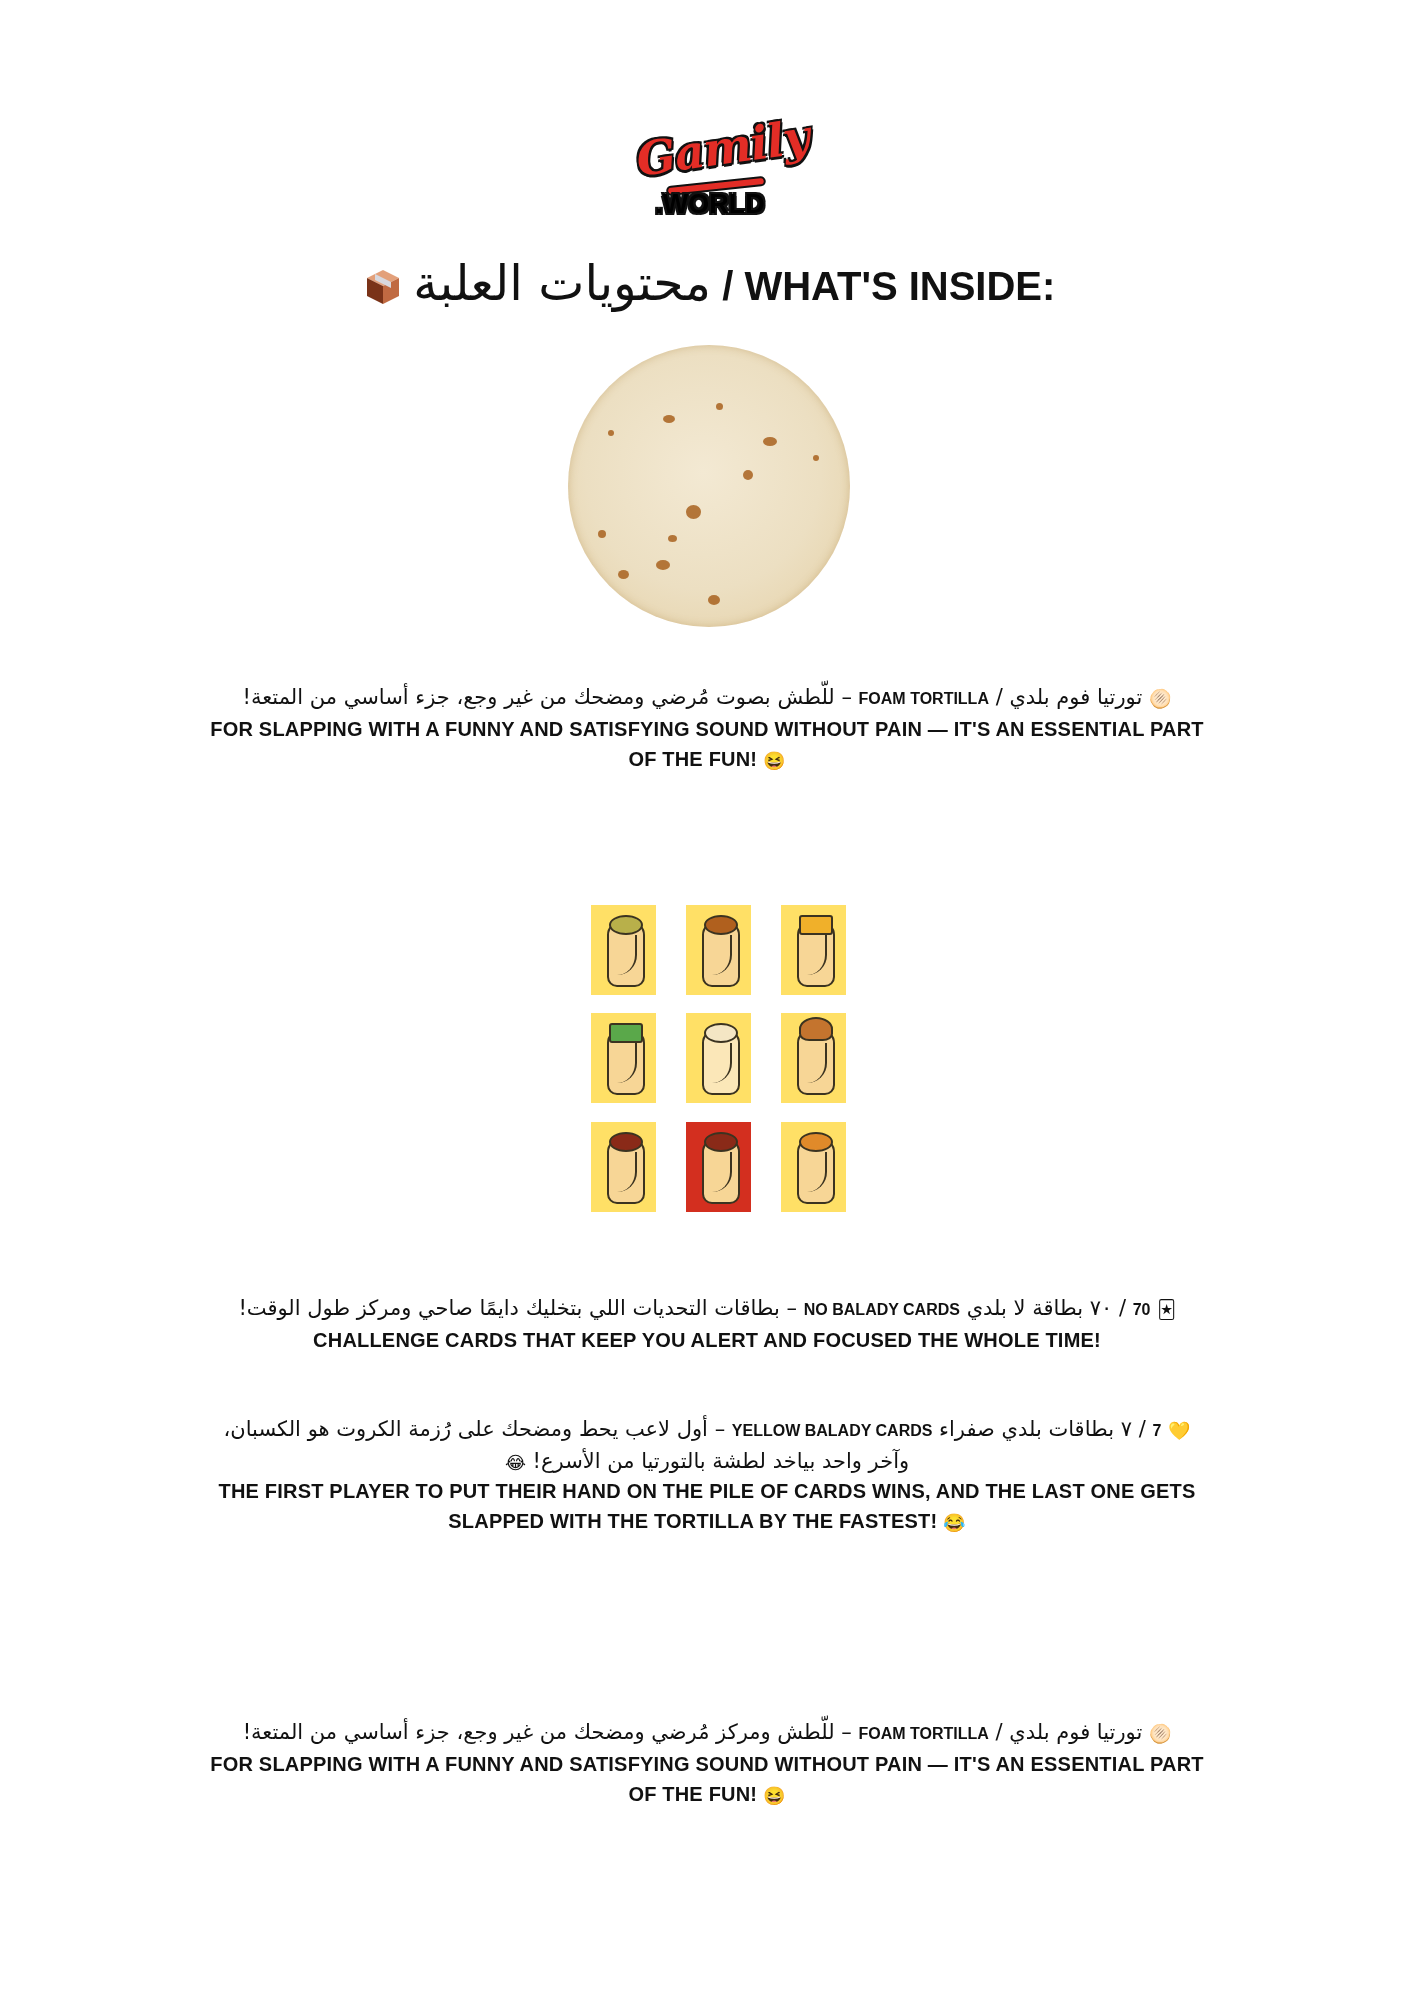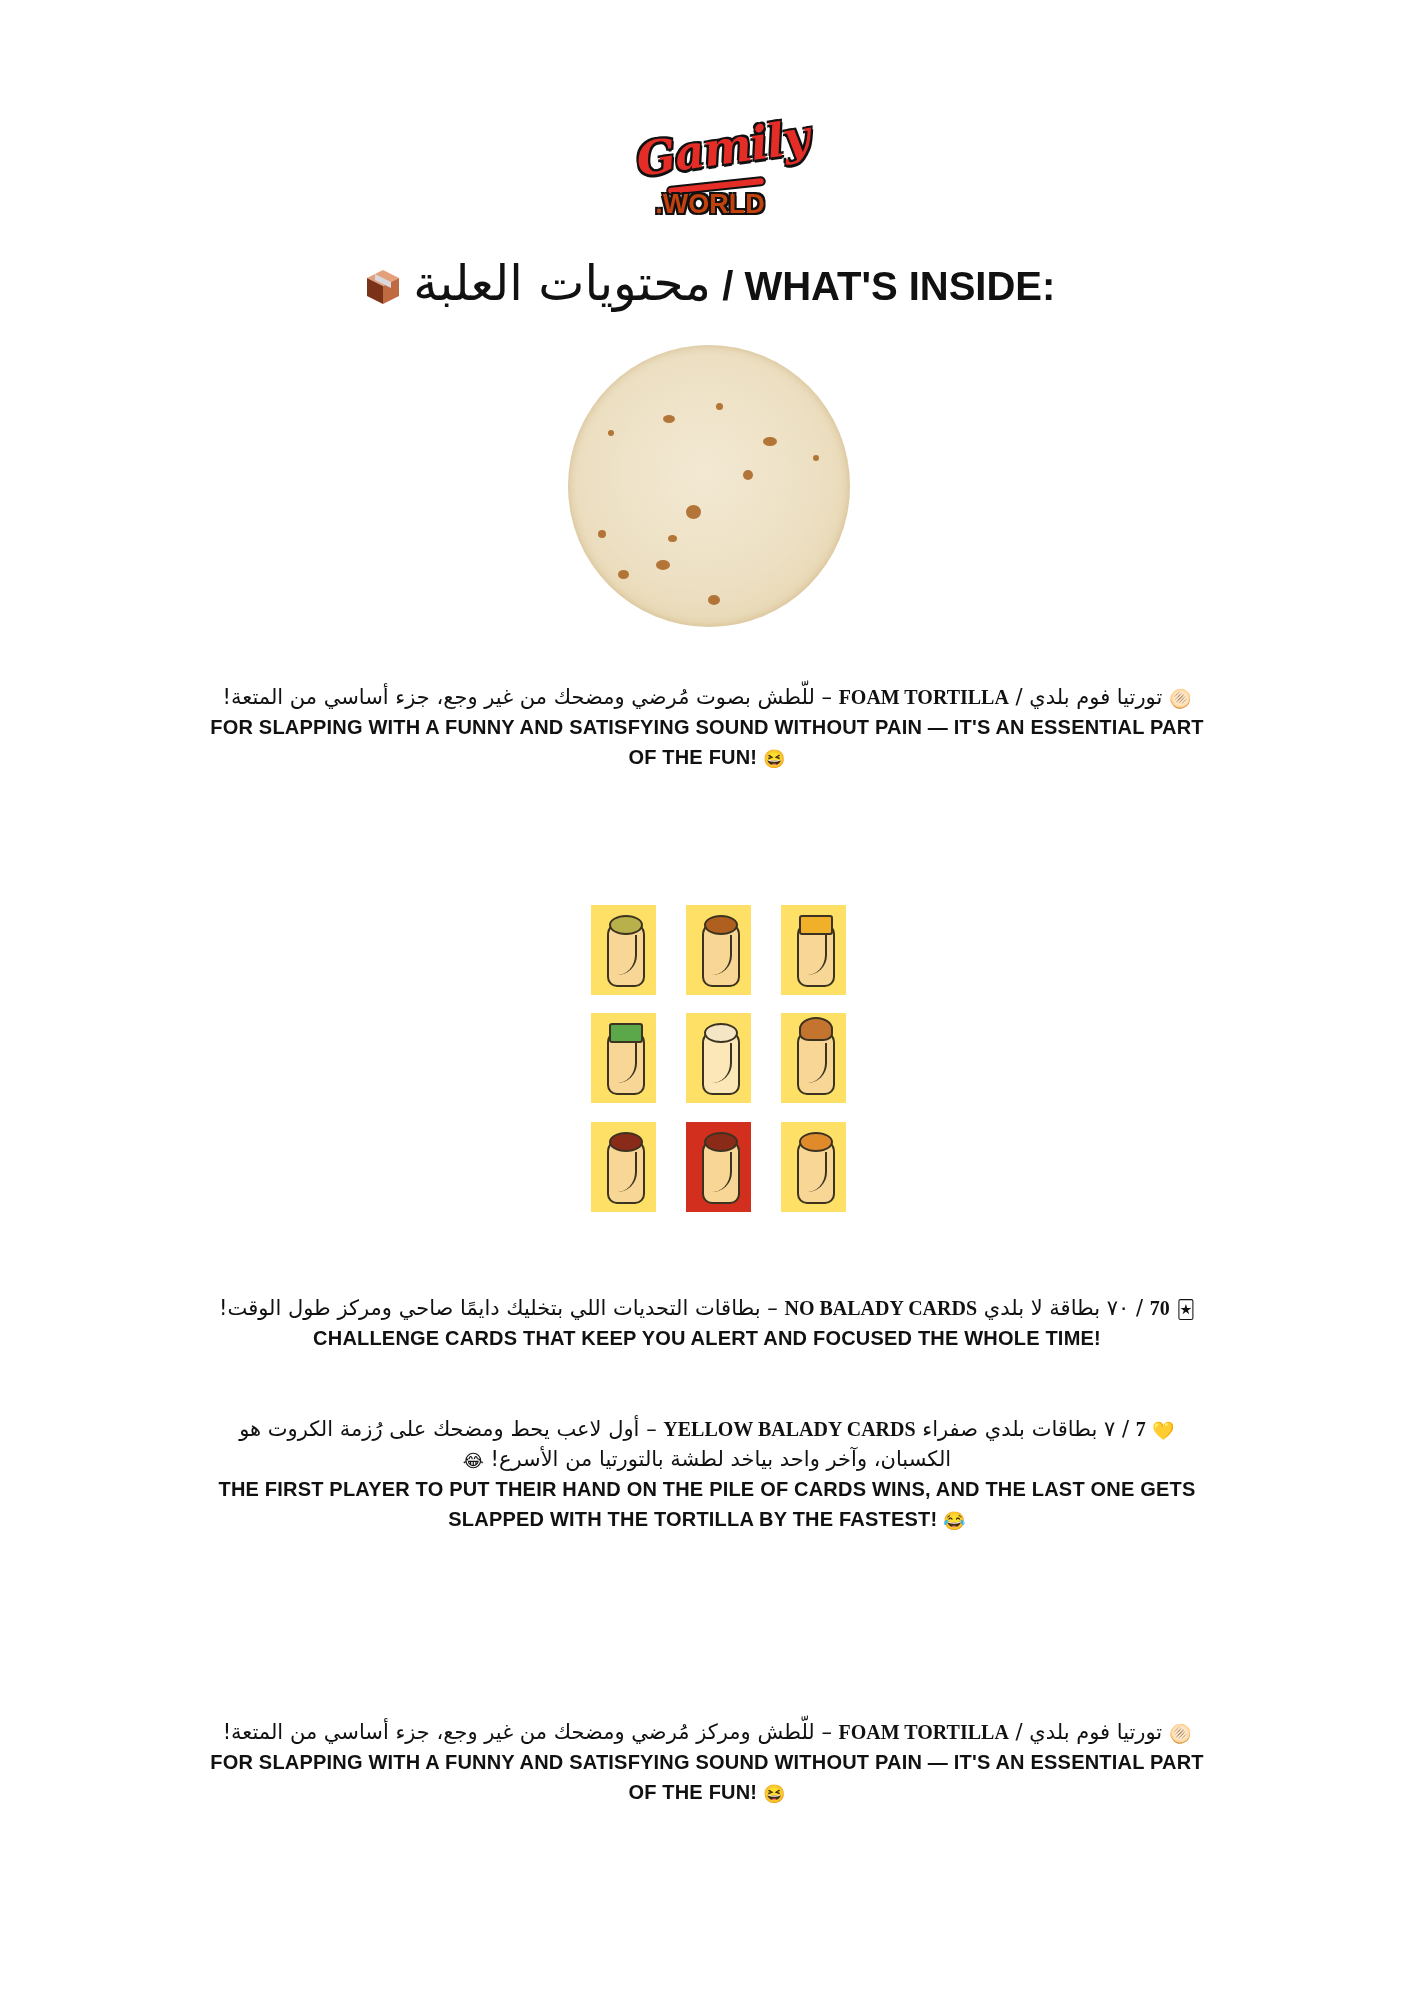--- a/index.html
+++ b/index.html
@@ -2,36 +2,36 @@
 <html><head>
 <meta charset="utf-8">
 <style>
   html, body { margin: 0; padding: 0; background: #ffffff; }
   body { width: 1414px; height: 2000px; position: relative; overflow: hidden; font-family: "DejaVu Sans", sans-serif; color: #111; }
 
   .logo { position: absolute; left: 636px; top: 123px; width: 140px; height: 100px; text-align: center; }
   .logo .gamily { font-family: "DejaVu Serif", serif; font-style: italic; font-weight: bold; font-size: 46px; color: #e32d26; line-height: 50px; letter-spacing: -1px;
     text-shadow: -2px -2px 0 #111, 2px -2px 0 #111, -2px 2px 0 #111, 2px 2px 0 #111, 0 3px 0 #111; display: inline-block; transform: rotate(-8deg); }
   .logo .swoosh { position: absolute; left: 30px; top: 58px; width: 96px; height: 6px; background: #e32d26; border: 2px solid #111; border-radius: 6px; transform: rotate(-6deg); }
-  .logo .world { position: absolute; left: 14px; top: 66px; width: 120px; font-family: "Liberation Sans", sans-serif; font-weight: bold; font-size: 27px; color: #c2410c; letter-spacing: 0px;
+  .logo .world { position: absolute; left: 14px; top: 66px; width: 120px; font-family: "Liberation Sans", sans-serif; font-weight: bold; font-size: 27px; color: #000000; letter-spacing: 0px;
     text-shadow: -2px -2px 0 #111, 2px -2px 0 #111, -2px 2px 0 #111, 2px 2px 0 #111; }
 
   .title { position: absolute; left: 0; width: 1414px; top: 254px; text-align: center; font-size: 40px; line-height: 60px; white-space: nowrap; }
   .title .ar { font-family: "DejaVu Sans", sans-serif; font-weight: normal; font-size: 49px; }
   .title .en { font-family: "Liberation Sans", sans-serif; font-weight: 900; font-size: 40px; letter-spacing: 0px; }
   .box-icon { display: inline-block; width: 36px; height: 38px; vertical-align: -6px; margin-left: 6px; position: relative; }
 
   .tortilla { position: absolute; left: 568px; top: 345px; width: 282px; height: 282px; border-radius: 50%;
     background: radial-gradient(circle at 48% 45%, #f3e9d3 0%, #ecdfc2 55%, #e6d3ab 88%, #dcc28e 100%);
     box-shadow: inset 0 0 8px rgba(170,130,60,0.35); }
   .spot { position: absolute; background: #a8611e; border-radius: 50%; opacity: 0.85; }
 
   .block { position: absolute; left: 200px; width: 1014px; text-align: center; }
   .ar-line { font-family: "DejaVu Sans", sans-serif; font-size: 21px; line-height: 30px; direction: rtl; unicode-bidi: plaintext; }
-  .ar-line b { font-family: Liberation Serif, serif; font-weight: 900; font-size: 20px; }
+  .ar-line b { font-family: Liberation Sans, sans-serif; font-weight: 900; font-size: 16px; }
   .en-line { font-family: "Liberation Sans", sans-serif; font-weight: 900; font-size: 20px; line-height: 30px; text-transform: uppercase; letter-spacing: 0.2px; }
   .emoji { display: inline-block; font-size: 18px; line-height: 1; vertical-align: -1px; }
 
   .cards { position: absolute; left: 591px; top: 905px; width: 256px; height: 312px; }
   .card { position: absolute; width: 65px; height: 90px; }
   .card .wrap { position: absolute; left: 16px; top: 16px; width: 34px; height: 62px; background: #f7d696; border: 2px solid #3b3320; border-radius: 14px 14px 10px 10px; }
   .card .fill { position: absolute; left: 18px; top: 10px; width: 30px; height: 16px; border-radius: 50%; border: 2px solid #3b3320; }
   .card .fold { position: absolute; left: 22px; top: 30px; width: 22px; height: 40px; border-right: 2px solid #3b3320; border-radius: 0 0 20px 0; }
 </style>
 </head>

